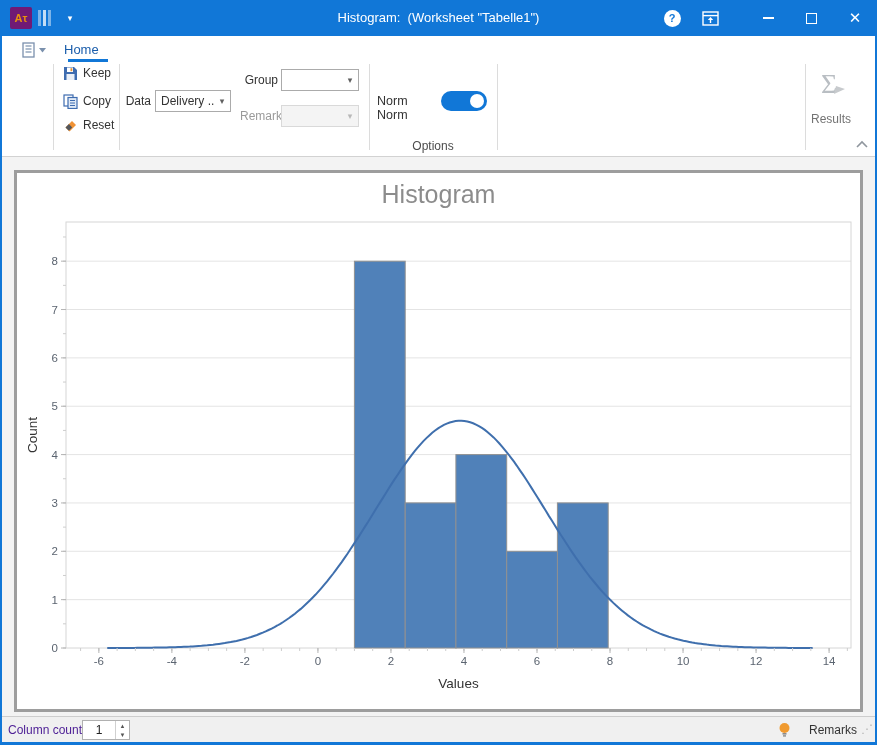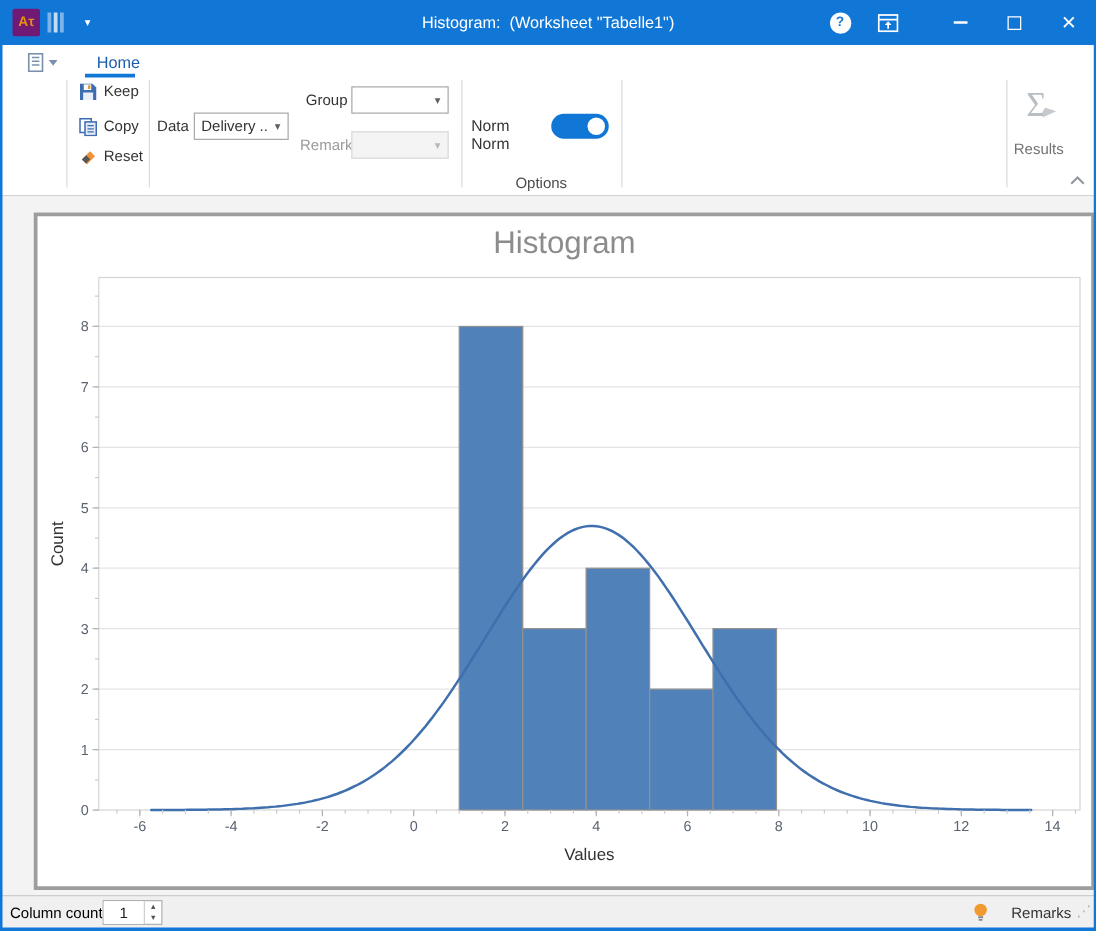--- a/index.html
+++ b/index.html
@@ -30,21 +30,21 @@
   .min-bar { width:11px; height:2px; background:#fff; }
   .max-btn { left:791px; }
   .max-rect { width:11px; height:11px; border:1.5px solid #fff; }
   .close-btn { left:835px; font-size:15px; }
 
   
   .ribbon { position:absolute; left:0; top:36px; width:877px; height:121px; background:#fff;
             border-bottom:1px solid #d2d2d2; }
   .appmenu-btn { position:absolute; left:16px; top:3px; width:34px; height:22px; display:flex;
                  align-items:center; justify-content:center; gap:2px; }
-  .tab { position:absolute; left:64px; top:2px; width:48px; height:24px; text-align:right;
+  .tab { position:absolute; left:64px; top:2px; width:48px; height:24px; text-align:left;
          line-height:24px; color:#1a5dab; font-size:13px; }
   .tab-underline { position:absolute; left:68px; top:23px; width:40px; height:3px; background:#1177d7; }
   .ribbon-content { position:absolute; left:0; top:26px; width:877px; height:95px; }
   .rsep { position:absolute; top:2px; height:86px; width:1px; background:#dcdcdc; }
   .big-btn { position:absolute; top:2px; width:50px; height:72px; text-align:center; }
   .big-btn .lbl { position:absolute; left:0; right:0; top:48px; font-size:12px; color:#444; }
   .rebuild { left:1px; }
   .results { left:806px; }
   .results .lbl { color:#737373; }
   .small-btn { position:absolute; left:60px; height:22px; display:flex; align-items:center; gap:5px;
@@ -63,30 +63,30 @@
   .toggle .knob { position:absolute; top:3px; left:3px; width:14px; height:14px; border-radius:50%;
                   background:#fff; }
   .toggle.on .knob { left:auto; right:3px; }
   .grp-caption { position:absolute; top:77px; height:17px; font-size:12px; color:#4c4c4c;
                  text-align:center; }
   .ribbon-chevron { position:absolute; right:7px; bottom:5px; width:16px; height:12px; }
 
   
   .content { position:absolute; left:0; top:157px; width:877px; height:559px; background:#f3f3f3; }
   .chart-panel { position:absolute; left:14px; top:13px; width:849px; height:542px; background:#fff;
-                 border:3px solid #9d9d9d;margin-left:13px; }
+                 border:3px solid #9d9d9d; }
   .chart-title { position:absolute; left:0; right:0; top:7px; text-align:center; font-size:25px;
                  color:#8c8c8c; }
   #plot-svg { position:absolute; left:0; top:0; }
   #plot-svg text { font-family:"Liberation Sans", sans-serif; }
 
   
   .statusbar { position:absolute; left:0; top:716px; width:877px; height:26px; background:#f0f0f0;
                border-top:1px solid #cdcdcd; }
-  .sb-label { position:absolute; left:8px; top:0; height:26px; line-height:26px; font-size:12px; color:#000000; }
+  .sb-label { position:absolute; left:8px; top:0; height:26px; line-height:26px; font-size:12px; color:#4c1d95; }
   .spinner { position:absolute; left:82px; top:3px; width:48px; height:20px; background:#fff;
              border:1px solid #b0b0b0; display:flex; }
   .spinner input { flex:1; border:none; outline:none; font-size:12px; text-align:center;
                    font-family:"Liberation Sans", sans-serif; color:#222; width:30px; }
   .spin-arrows { width:14px; border-left:1px solid #d0d0d0; display:flex; flex-direction:column; }
   .spin-arrows div { flex:1; font-size:6px; color:#555; display:flex; align-items:center; justify-content:center; }
   .sb-right { position:absolute; right:20px; top:0; height:26px; display:flex; align-items:center; gap:18px; }
   .sb-remarks { font-size:12px; color:#333; }
   .size-grip { position:absolute; right:4px; top:5px; color:#b5b5b5; font-size:12px; }
 

